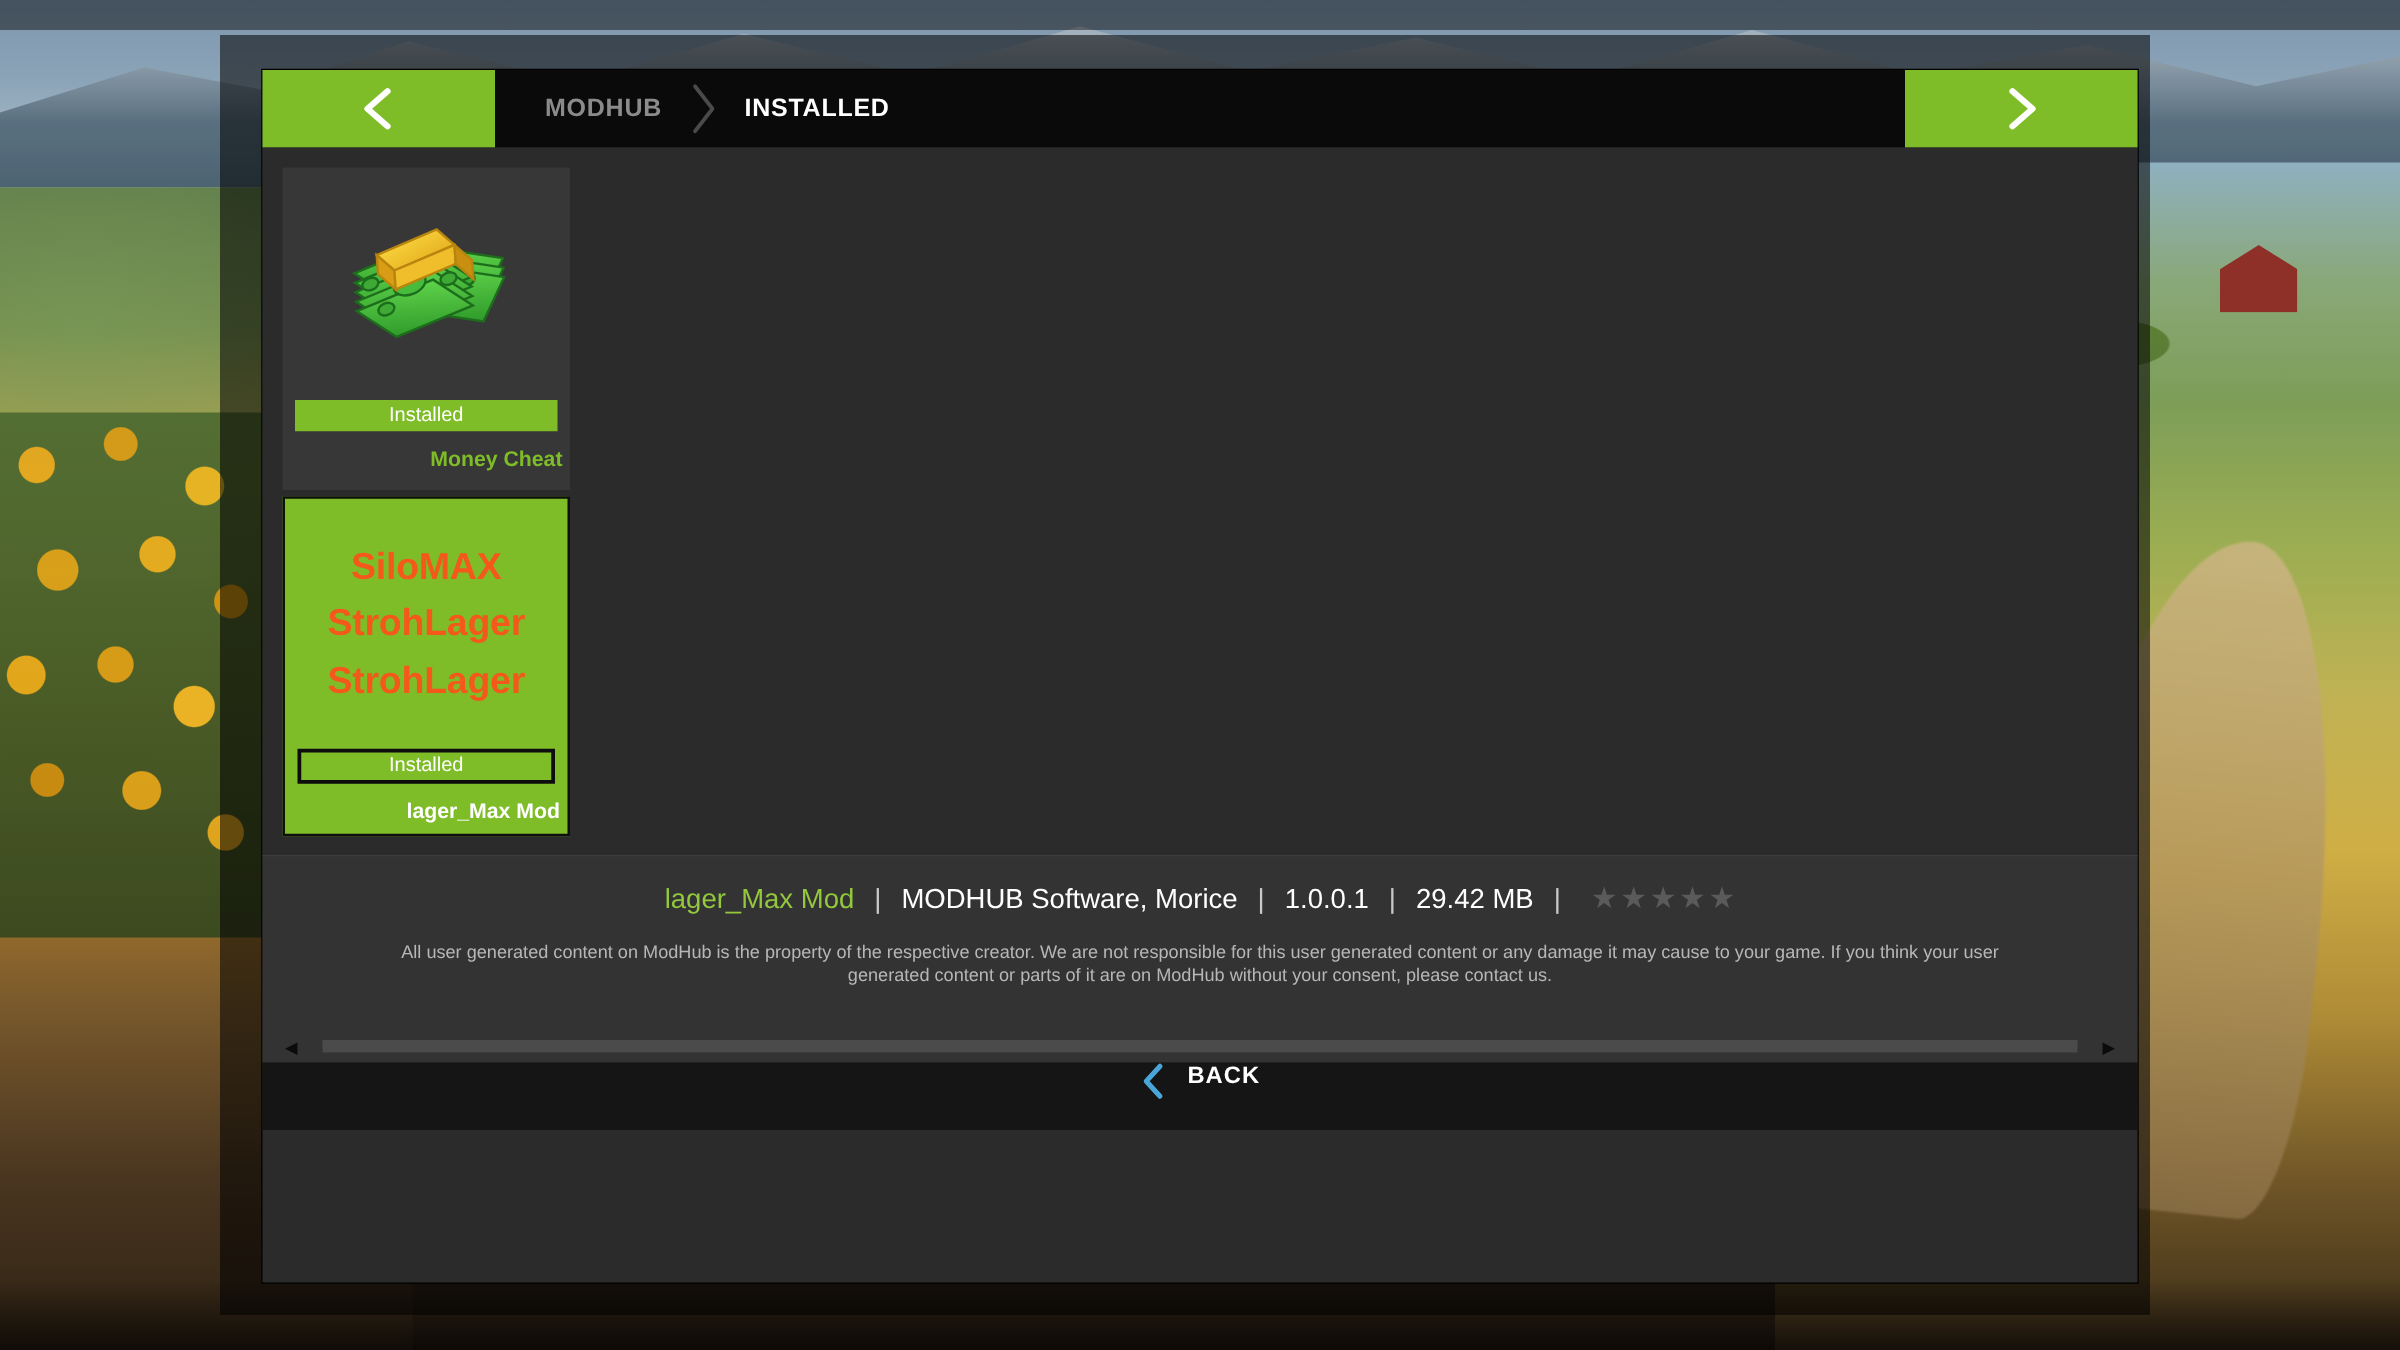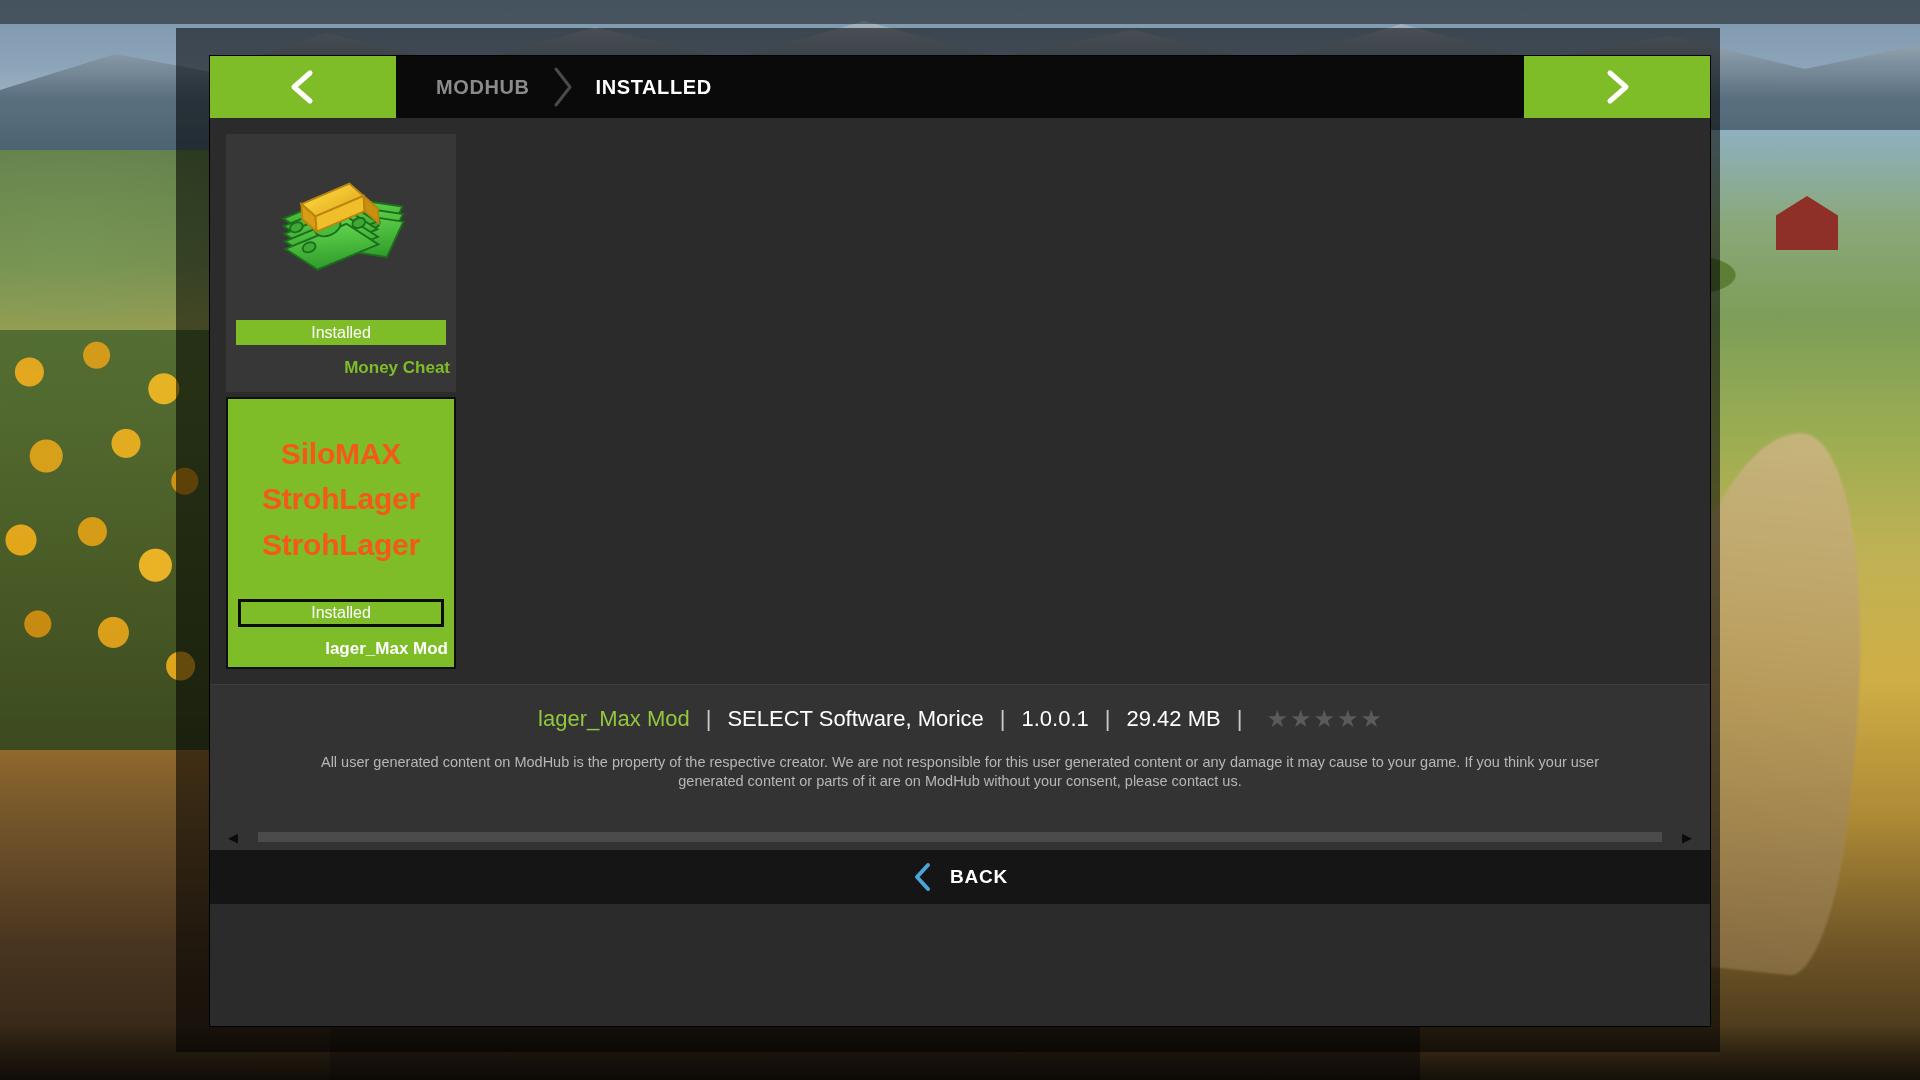--- a/index.html
+++ b/index.html
@@ -337,21 +337,21 @@
   
   .buttonbar {
     position: absolute;
     left: 0; top: 794px; width: 1500px; height: 54px;
     display: flex;
     background: #151515;
   }
   .btn {
     flex: 1;
     display: flex;
-    align-items: center;
+    align-items: flex-start;
     justify-content: center;
     gap: 16px;
     color: #ffffff;
     font-size: 19px;
     font-weight: bold;
     letter-spacing: .8px;
     cursor: pointer;
     position: relative;
   }
   .btn + .btn::before {
@@ -463,21 +463,21 @@
         <div class="tile-title">lager_Max Mod</div>
       </div>
 
     </div>
   </div>
 
   <div class="infobar">
     <div class="info-line">
       <span class="info-seg info-name">lager_Max Mod</span>
       <span class="info-sep">|</span>
-      <span class="info-seg">SELECT Software, Morice</span>
+      <span class="info-seg">MODHUB Software, Morice</span>
       <span class="info-sep">|</span>
       <span class="info-seg">1.0.0.1</span>
       <span class="info-sep">|</span>
       <span class="info-seg">29.42 MB</span>
       <span class="info-sep">|</span>
       <span class="stars">
         <span class="star">★</span>
         <span class="star">★</span>
         <span class="star">★</span>
         <span class="star">★</span>

